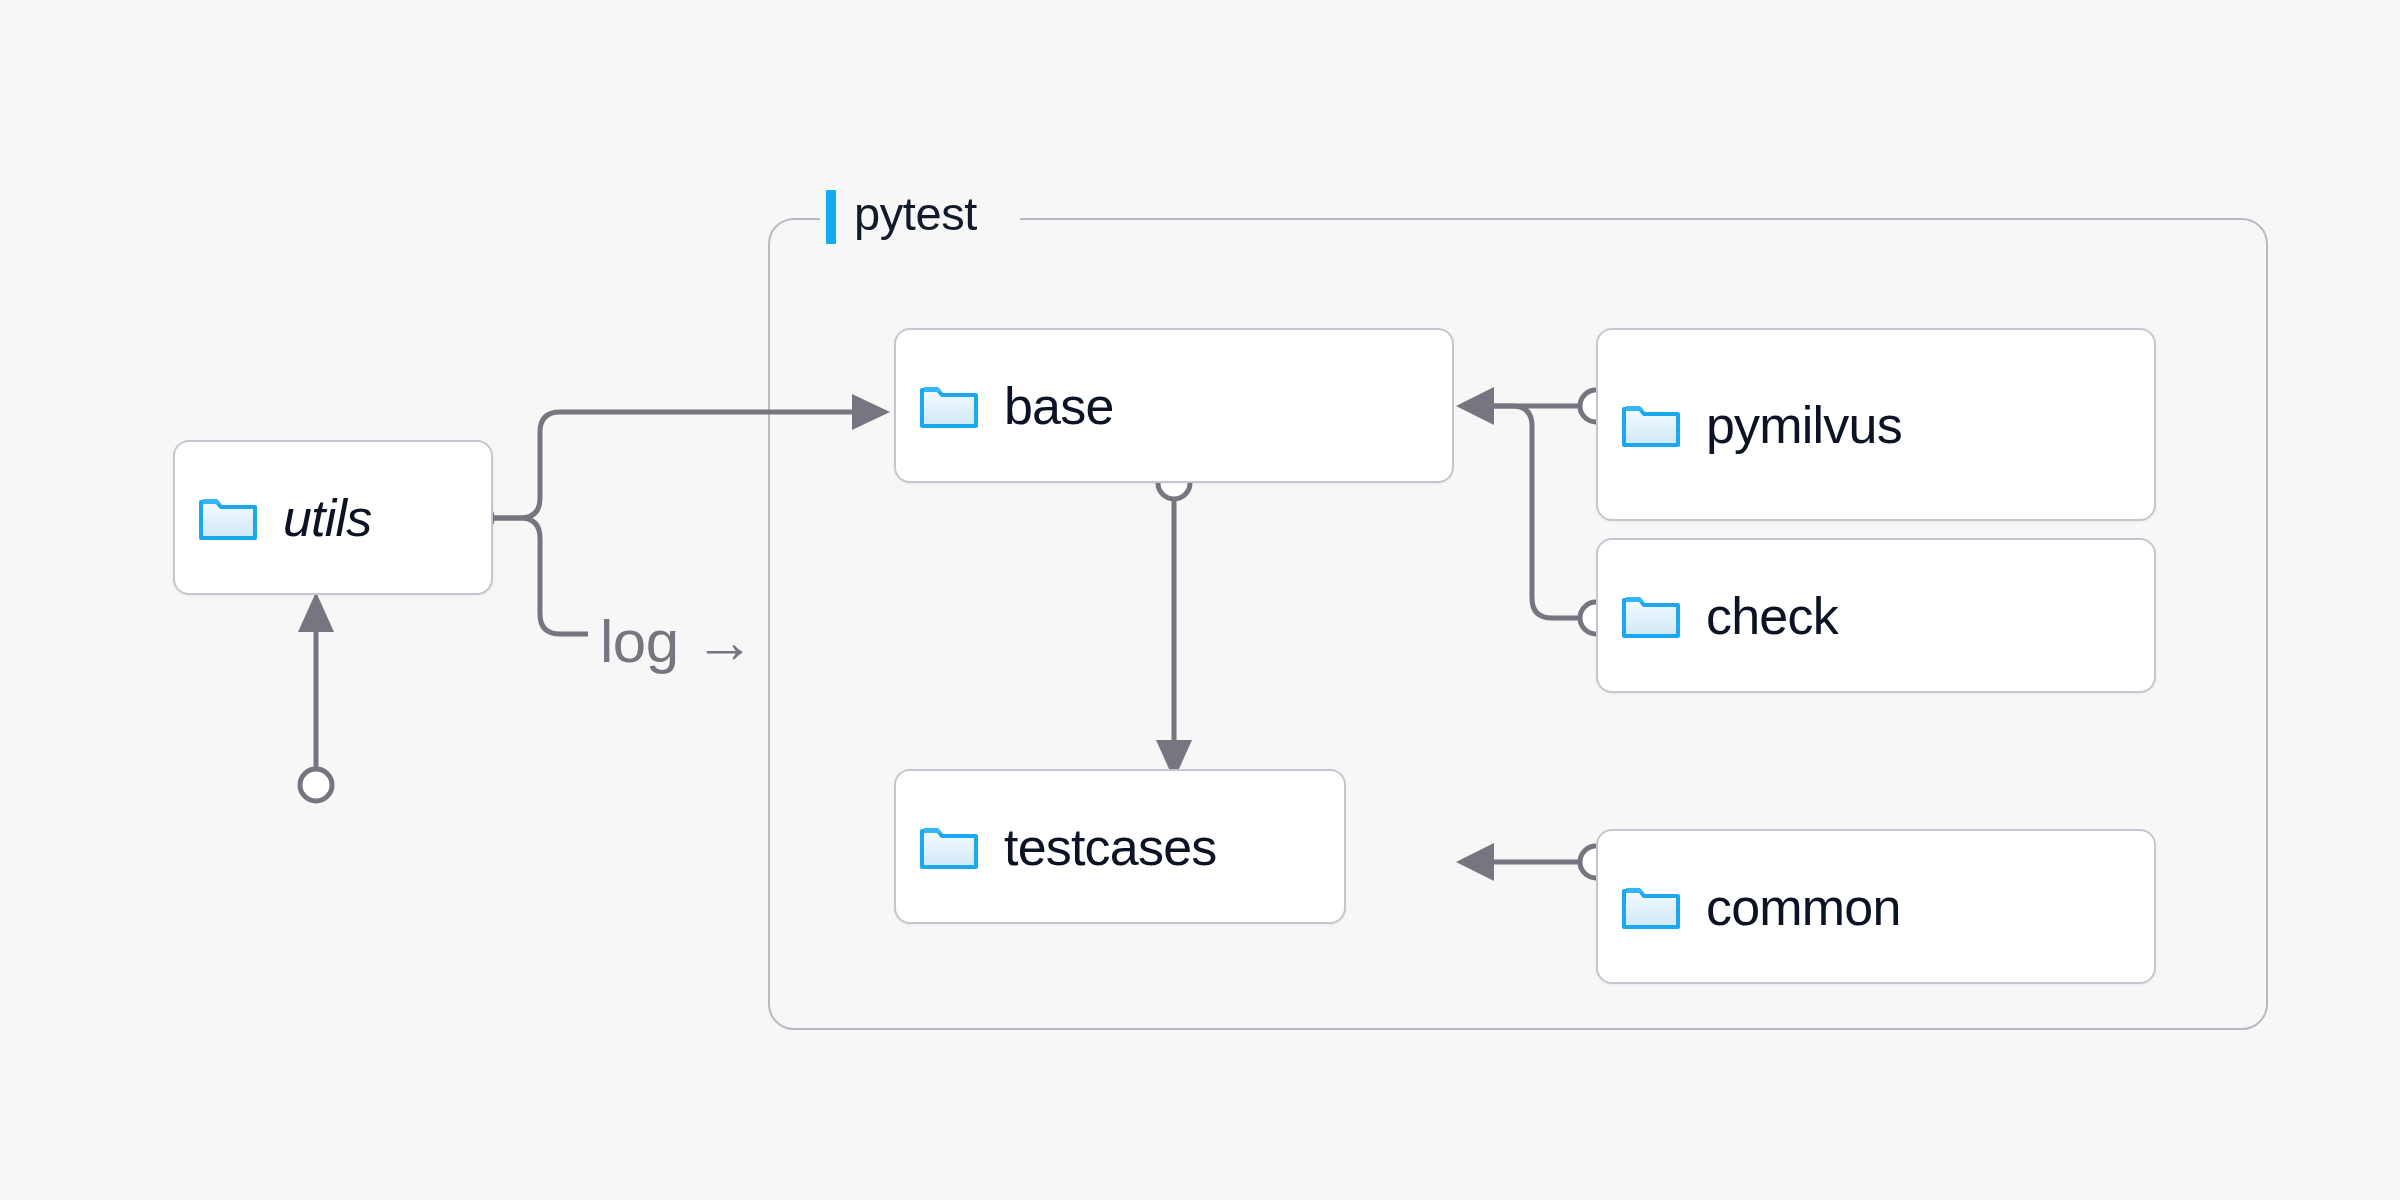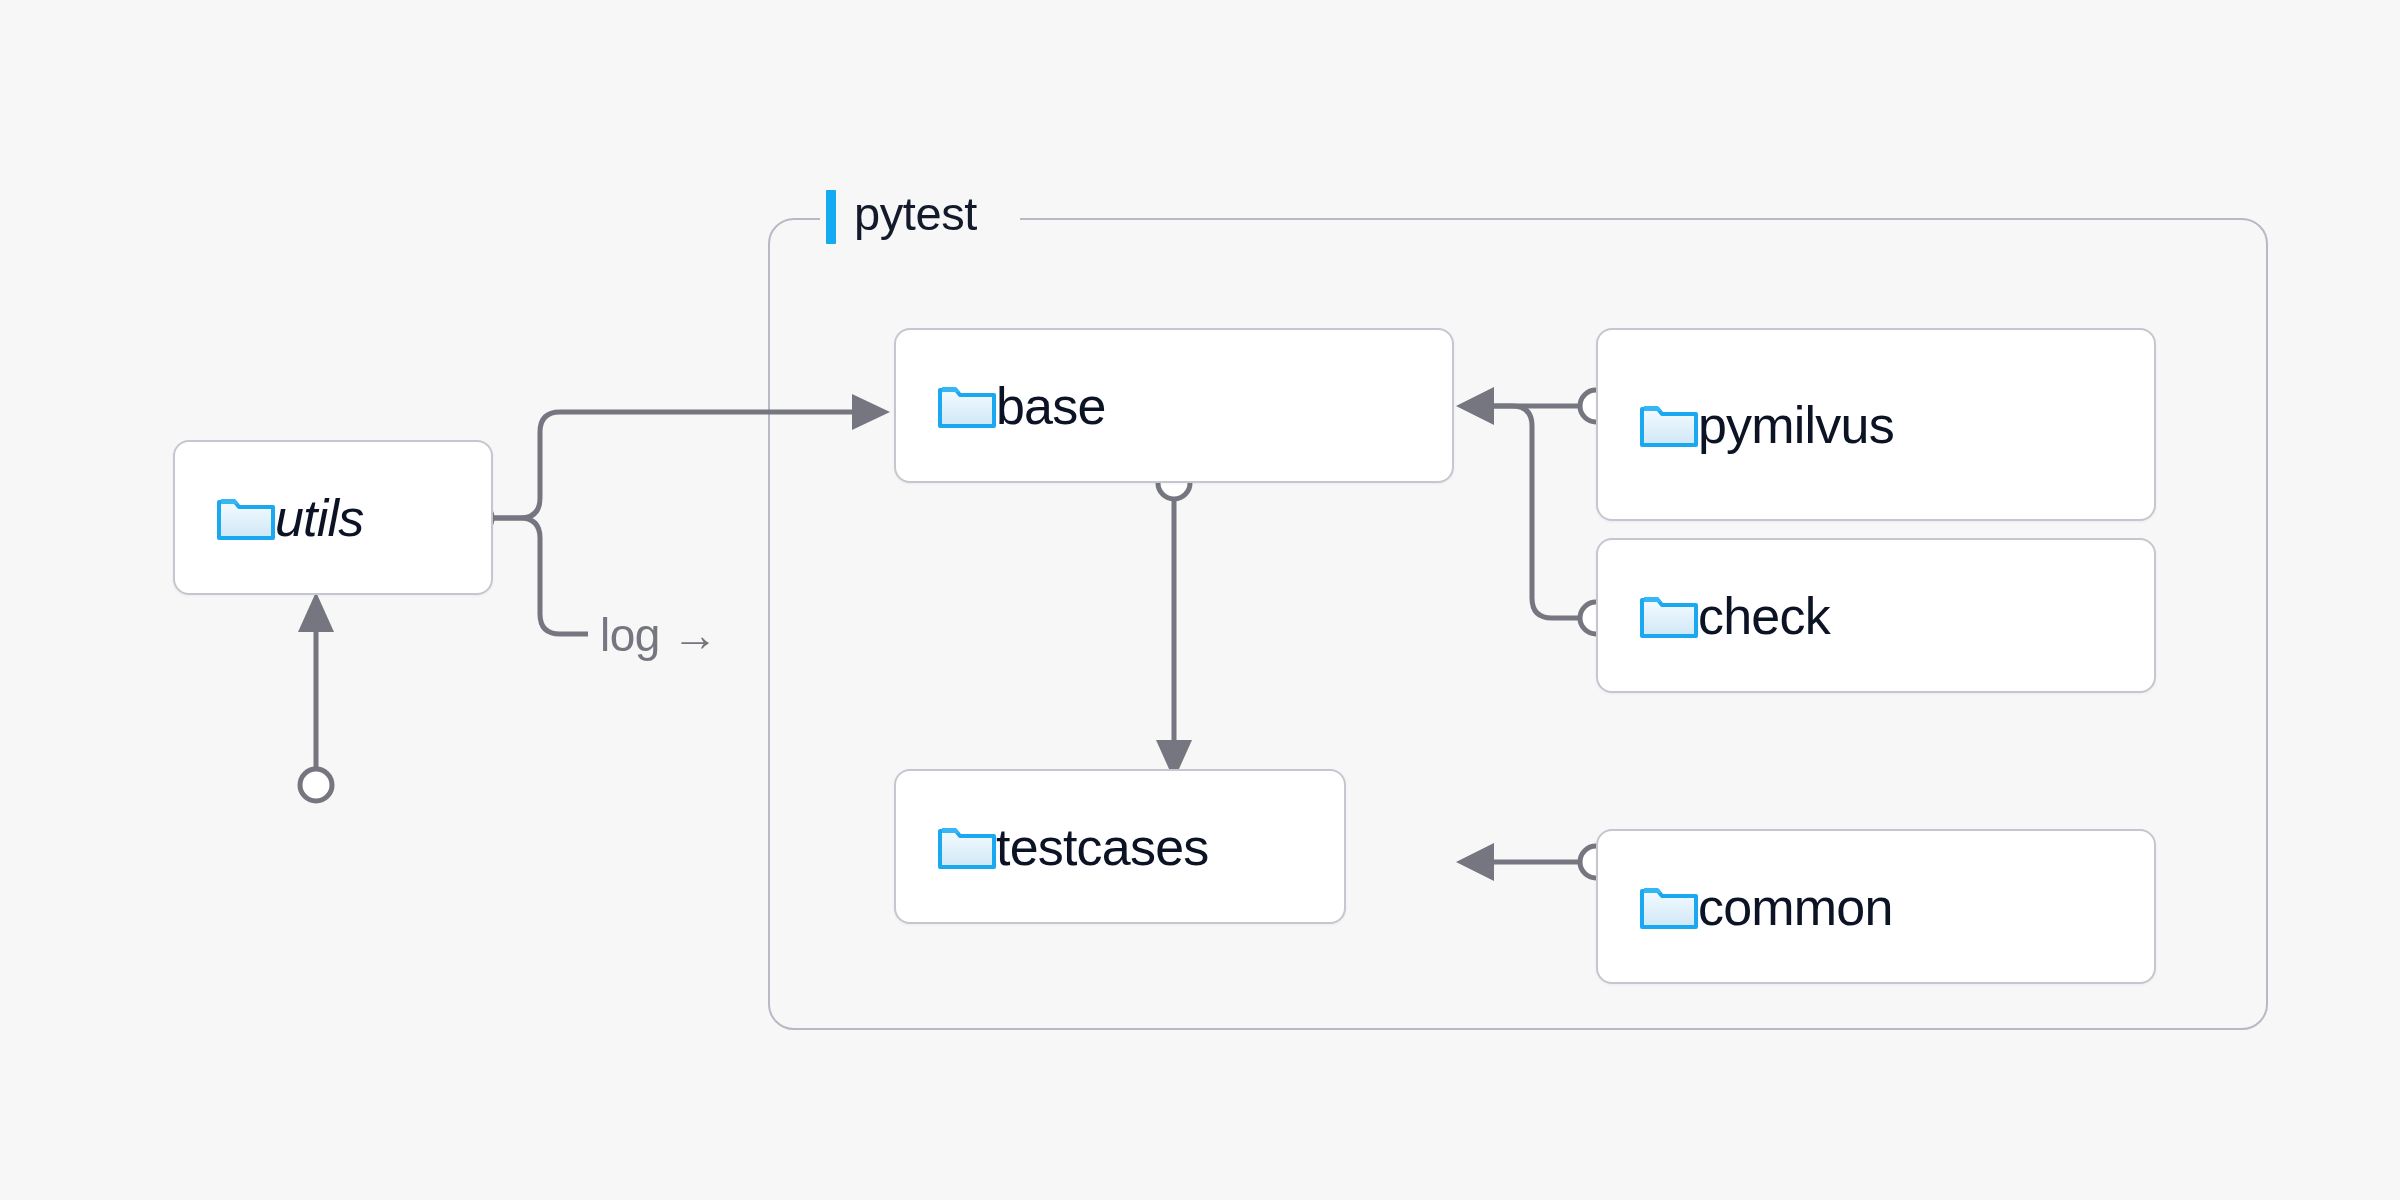--- a/index.html
+++ b/index.html
@@ -60,21 +60,22 @@
     border: 2px solid #c6c6d0;
     border-radius: 16px;
     box-shadow: 0 1px 3px rgba(20,25,50,0.05);
     display: flex;
     align-items: center;
     z-index: 4;
   }
   .node-inner {
     display: flex;
     align-items: center;
-    padding-left: 42px;
+    gap: 26px;
+    padding-left: 24px;
     text-align: center;
   }
   .node-label {
     font-size: 52px;
     color: #0b1324;
     letter-spacing: -0.8px;
     line-height: 1;
     white-space: nowrap;
   }
   .folder-ico {
@@ -104,21 +105,21 @@
   .edge-dot {
     fill: #ffffff;
     stroke: #75767f;
     stroke-width: 5;
   }
   .edge-head {
     fill: #75767f;
   }
   .edge-label {
     position: absolute;
-    font-size: 46px;
+    font-size: 60px;
     color: #75767f;
     letter-spacing: -0.5px;
     line-height: 1;
     z-index: 4;
     white-space: nowrap;
   }
 </style>
 </head>
 <body>
 

